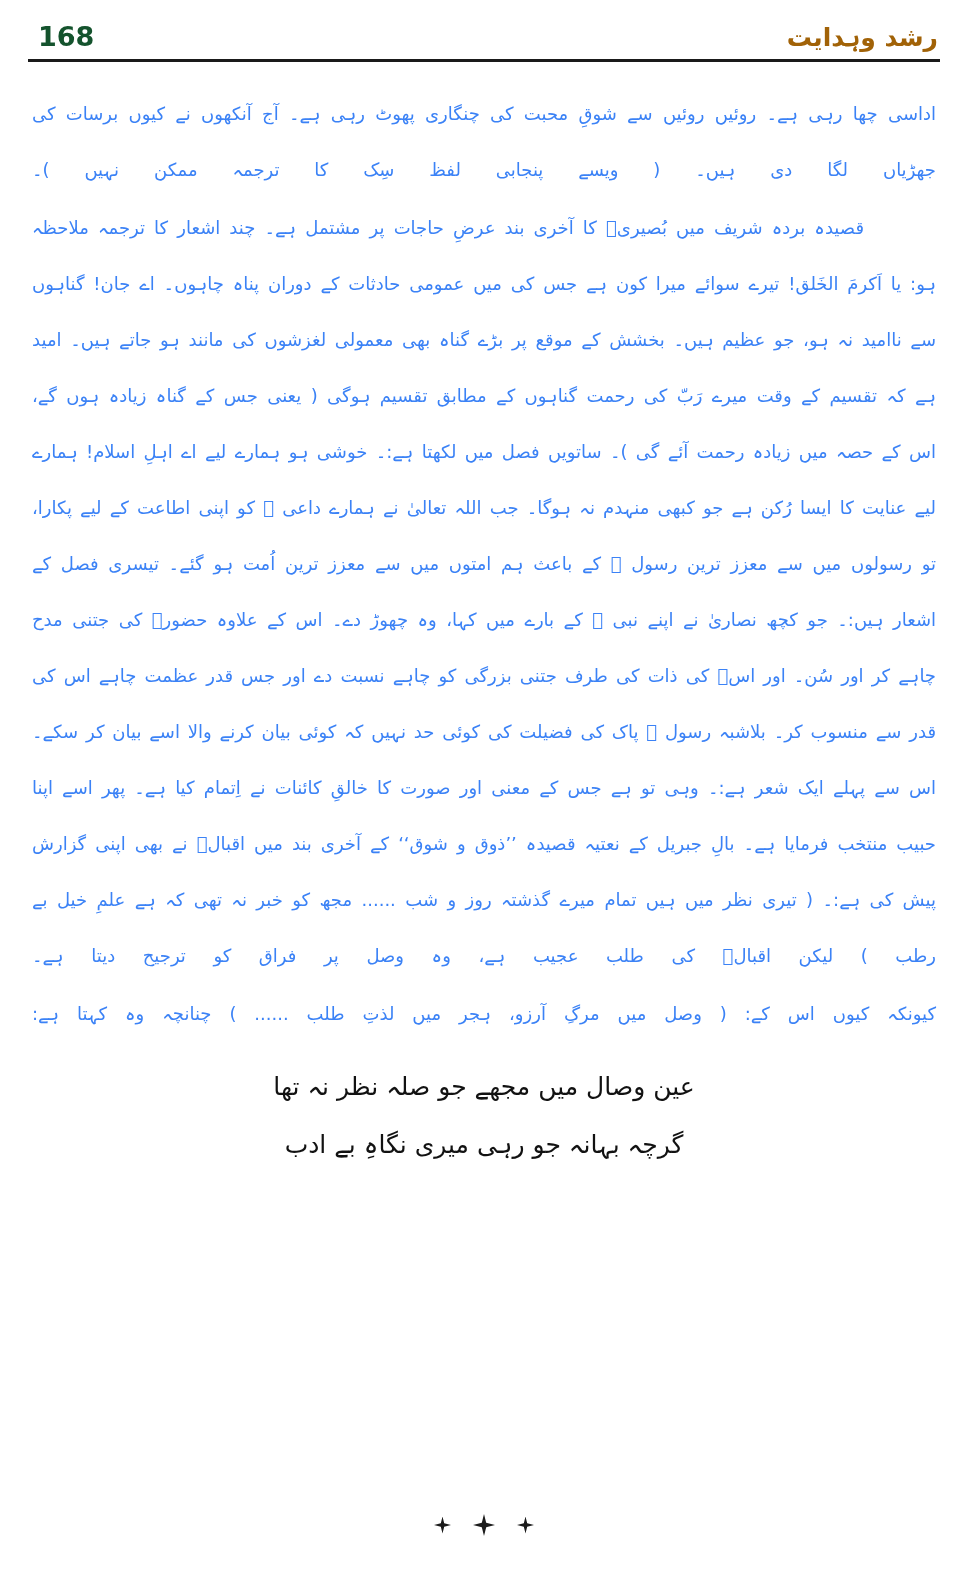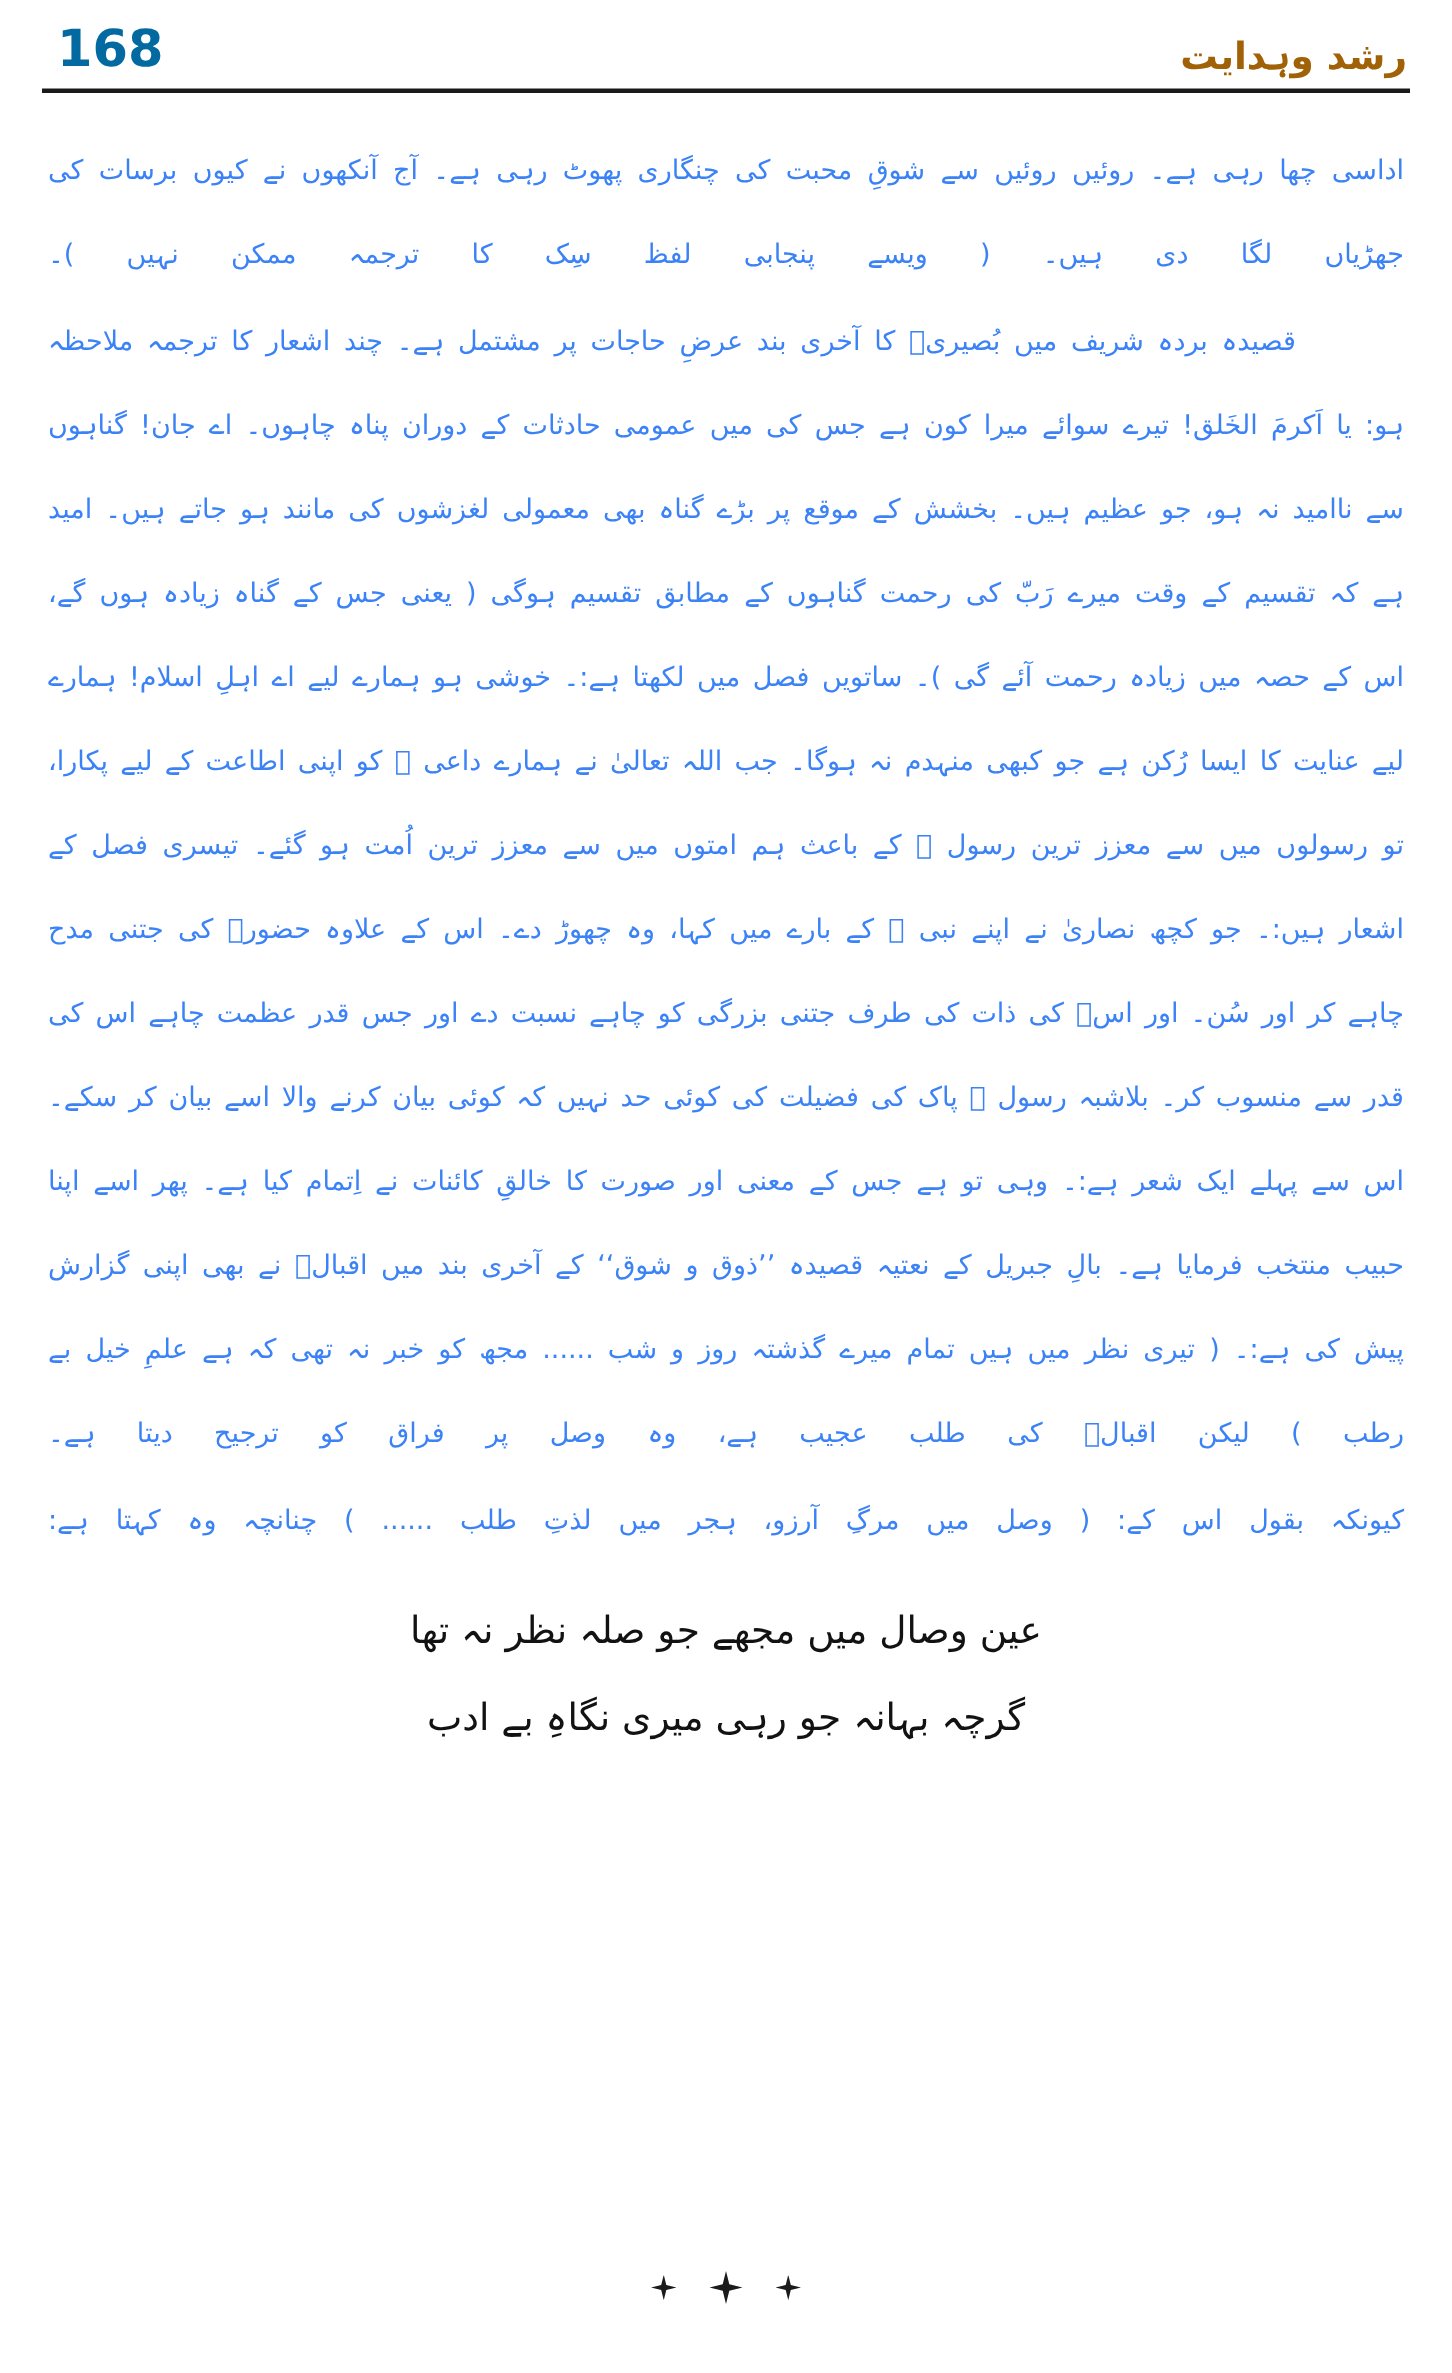--- a/index.html
+++ b/index.html
@@ -32,23 +32,23 @@
   }
   .header-title {
     font-size: 25px;
     font-weight: bold;
     color: #a16207;
     letter-spacing: 0.5px;
     direction: rtl;
     line-height: 1;
   }
   .page-number {
-    font-size: 34px;
+    font-size: 27px;
     font-weight: bold;
-    color: #0369a1;
+    color: #14532d;
     direction: ltr;
     line-height: 1;
     padding-left: 8px;
   }
   .header-rule {
     height: 3px;
     background: #1a1a1a;
     margin: 9px 2px 0 2px;
   }
   
@@ -120,21 +120,21 @@
 
   <div class="page-header">
     <div class="header-title">رشد وہدایت</div>
     <div class="page-number">168</div>
   </div>
   <div class="header-rule"></div>
 
   <div class="body-text">
     <p class="para">اداسی چھا رہی ہے۔ روئیں روئیں سے شوقِ محبت کی چنگاری پھوٹ رہی ہے۔ آج آنکھوں نے کیوں برسات کی جھڑیاں لگا دی ہیں۔ ( ویسے پنجابی لفظ سِک کا ترجمہ ممکن نہیں )۔</p>
     <p class="para indent">قصیدہ بردہ شریف میں بُصیریؒ کا آخری بند عرضِ حاجات پر مشتمل ہے۔ چند اشعار کا ترجمہ ملاحظہ ہو: یا اَکرمَ الخَلق! تیرے سوائے میرا کون ہے جس کی میں عمومی حادثات کے دوران پناہ چاہوں۔ اے جان! گناہوں سے ناامید نہ ہو، جو عظیم ہیں۔ بخشش کے موقع پر بڑے گناہ بھی معمولی لغزشوں کی مانند ہو جاتے ہیں۔ امید ہے کہ تقسیم کے وقت میرے رَبّ کی رحمت گناہوں کے مطابق تقسیم ہوگی ( یعنی جس کے گناہ زیادہ ہوں گے، اس کے حصہ میں زیادہ رحمت آئے گی )۔ ساتویں فصل میں لکھتا ہے:۔ خوشی ہو ہمارے لیے اے اہلِ اسلام! ہمارے لیے عنایت کا ایسا رُکن ہے جو کبھی منہدم نہ ہوگا۔ جب اللہ تعالیٰ نے ہمارے داعی ﷺ کو اپنی اطاعت کے لیے پکارا، تو رسولوں میں سے معزز ترین رسول ﷺ کے باعث ہم امتوں میں سے معزز ترین اُمت ہو گئے۔ تیسری فصل کے اشعار ہیں:۔ جو کچھ نصاریٰ نے اپنے نبی ﷺ کے بارے میں کہا، وہ چھوڑ دے۔ اس کے علاوہ حضورﷺ کی جتنی مدح چاہے کر اور سُن۔ اور اسﷺ کی ذات کی طرف جتنی بزرگی کو چاہے نسبت دے اور جس قدر عظمت چاہے اس کی قدر سے منسوب کر۔ بلاشبہ رسول ﷺ پاک کی فضیلت کی کوئی حد نہیں کہ کوئی بیان کرنے والا اسے بیان کر سکے۔ اس سے پہلے ایک شعر ہے:۔ وہی تو ہے جس کے معنی اور صورت کا خالقِ کائنات نے اِتمام کیا ہے۔ پھر اسے اپنا حبیب منتخب فرمایا ہے۔ بالِ جبریل کے نعتیہ قصیدہ ’’ذوق و شوق‘‘ کے آخری بند میں اقبالؒ نے بھی اپنی گزارش پیش کی ہے:۔ ( تیری نظر میں ہیں تمام میرے گذشتہ روز و شب ...... مجھ کو خبر نہ تھی کہ ہے علمِ خیل بے رطب ) لیکن اقبالؒ کی طلب عجیب ہے، وہ وصل پر فراق کو ترجیح دیتا ہے۔</p>
-    <p class="para">کیونکہ بقول اس کے: ( وصل میں مرگِ آرزو، ہجر میں لذتِ طلب ...... ) چنانچہ وہ کہتا ہے:</p>
+    <p class="para">کیونکہ کیوں اس کے: ( وصل میں مرگِ آرزو، ہجر میں لذتِ طلب ...... ) چنانچہ وہ کہتا ہے:</p>
   </div>
 
   <div class="couplet-block">
     <span class="couplet-line">عین وصال میں مجھے جو صلہ نظر نہ تھا</span>
     <span class="couplet-line">گرچہ بہانہ جو رہی میری نگاہِ بے ادب</span>
   </div>
 
   <div class="ornament">
     <span class="star small"></span>
     <span class="star"></span>

